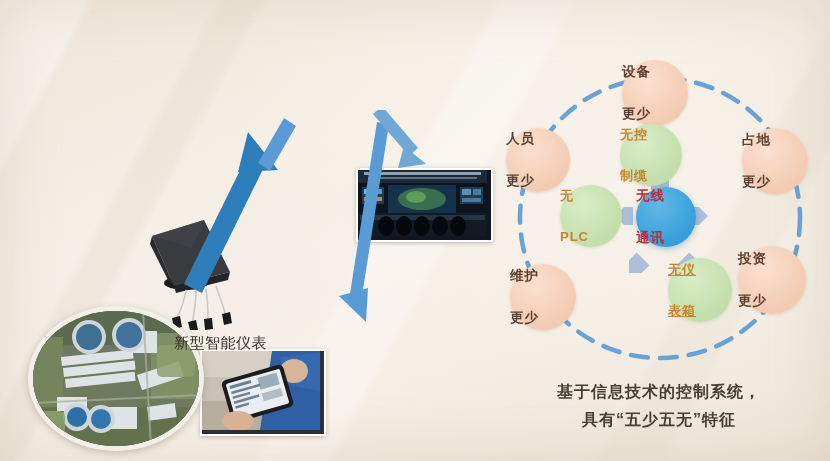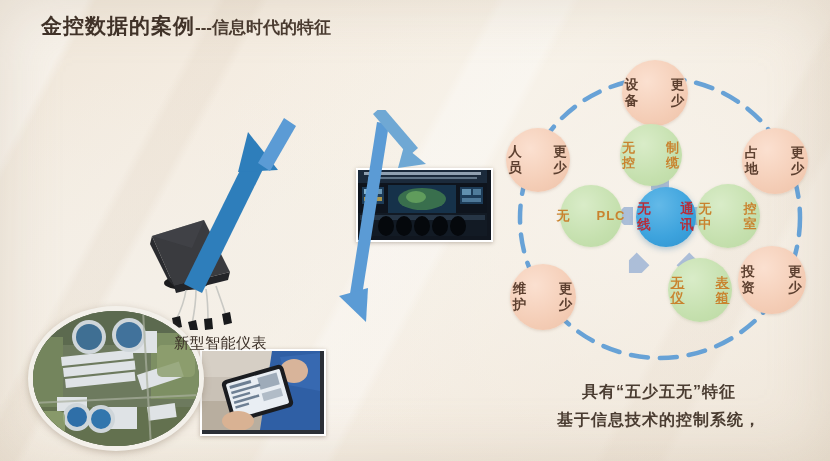--- a/index.html
+++ b/index.html
@@ -77,21 +77,21 @@
   .meter-label{
     position:absolute;left:174px;top:334px;z-index:6;
     font-size:15px;color:#3b3028;font-weight:normal;letter-spacing:.5px;
     white-space:nowrap;
   }
 
   
   .diagram{position:absolute;left:494px;top:58px;width:330px;height:330px;z-index:4;}
   .bub{
     position:absolute;border-radius:50%;
-    display:flex;align-items:center;justify-content:center;
+    display:flex;flex-direction:column;align-items:flex-start;justify-content:center;
     text-align:center;line-height:1.18;font-weight:bold;
     box-sizing:border-box;
     gap:26px;
   }
   .bub span{display:block;}
   .bub.peach{
     background:radial-gradient(circle at 38% 32%,#fbe0d0 0%,#f4cdb6 62%,#eec2a8 100%);
     color:#5d4030;font-size:13.5px;letter-spacing:1px;
     box-shadow:0 1px 3px rgba(150,110,85,.22);
   }
@@ -112,23 +112,20 @@
     position:absolute;left:494px;top:378px;width:330px;z-index:6;
     text-align:center;color:#4a3c31;font-weight:bold;
     font-size:16px;line-height:1.75;letter-spacing:1px;
   }
 </style>
 </head>
 <body>
 
 <div id="slide">
 
-  <div class="title">
-    <span>金控数据的案例</span><span class="sub">---</span><span class="sub">信息时代的特征</span>
-  </div>
 
   <svg class="arrow" style="left:150px;top:110px;width:350px;height:300px;" viewBox="0 0 350 300">
 
     <g>
       <path d="M 34 174 L 100 40 L 118 49 L 52 183 Z" fill="#2e7ebb"></path>
       <path d="M 98 22 L 128 60 L 88 62 Z" fill="#2e7ebb"></path>
     </g>
 
     <g>
       <path d="M 108 53 L 134 8 L 146 16 L 120 61 Z" fill="#5b9bd5"></path>
@@ -303,36 +300,32 @@
     <div class="bub green" style="left:126px;top:66px;width:62px;height:62px;">
       <span>无控</span>
       <span>制缆</span>
     </div>
 
     <div class="bub green" style="left:66px;top:127px;width:62px;height:62px;">
       <span>无</span>
       <span>PLC</span>
     </div>
 
-    <div class="bub green" style="left:202px;top:126px;width:64px;height:64px;">
-      <span>无中</span>
-      <span>控室</span>
-    </div>
 
 
     <div class="bub green" style="left:174px;top:200px;width:64px;height:64px;text-decoration:underline;">
       <span>无仪</span>
       <span>表箱</span>
     </div>
 
     <div class="bub core" style="left:142px;top:129px;width:60px;height:60px;">
       <span class="l1">无线</span>
       <span class="l2">通讯</span>
     </div>
 
   </div>
 
   <div class="footer">
+    <div>基于信息技术的控制系统，</div>
     <div>具有“五少五无”特征</div>
-    <div>基于信息技术的控制系统，</div>
   </div>
 
 </div>
 
 </body></html>

